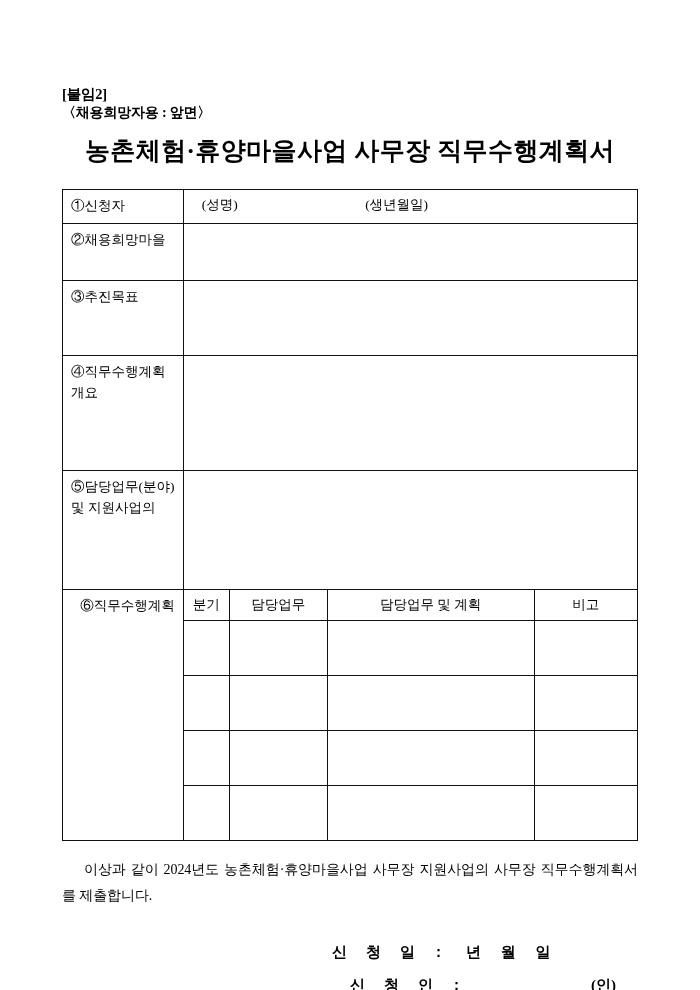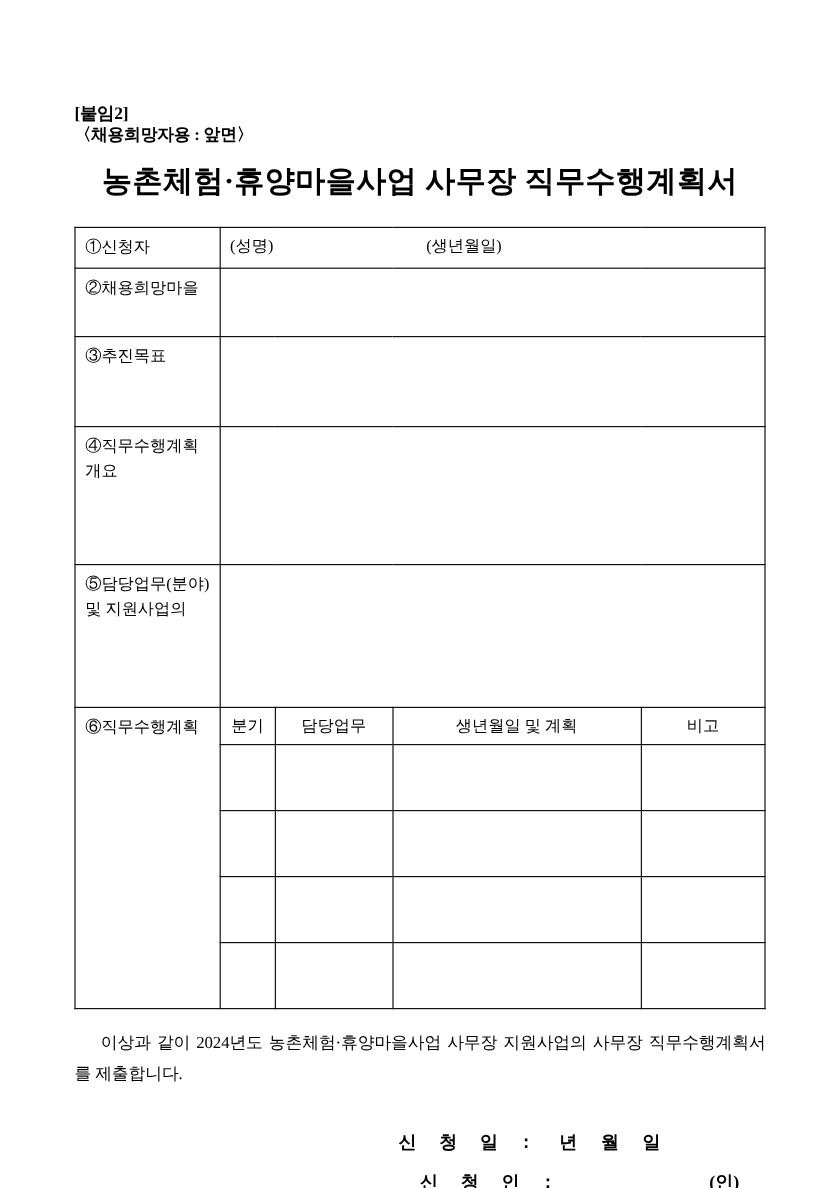--- a/index.html
+++ b/index.html
@@ -66,20 +66,21 @@
   .label-mid {
     vertical-align: middle;
     margin-left: 48px;
   }
   .value-cell {
     position: relative;
   }
   .name-line {
     display: inline-block;
     width: 160px;
+    margin-left: 10px;
   }
   .sub-head td {
     text-align: center;
     vertical-align: middle;
     padding: 7px 4px;
     font-size: 13.5px;
   }
   .closing {
     margin-top: 16px;
     font-size: 14px;
@@ -162,24 +163,24 @@
    개요</td>
         <td class="value-cell" colspan="4"></td>
       </tr>
       <tr>
         <td class="label-cell" style="height:106px">⑤담당업무(분야)
    및 지원사업의</td>
         <td class="value-cell" colspan="4"></td>
       </tr>
 
       <tr class="sub-head">
-        <td rowspan="5" class="label-cell label-mid" style="text-align:left">⑥직무수행계획</td>
+        <td rowspan="5" class="label-cell label-mid" style="text-align:right">⑥직무수행계획</td>
         <td>분기</td>
         <td>담당업무</td>
-        <td>생년월일 및 계획</td>
+        <td>담당업무 및 계획</td>
         <td>비고</td>
       </tr>
       <tr>
         <td style="height:42px"></td>
         <td></td>
         <td></td>
         <td></td>
       </tr>
       <tr>
         <td style="height:42px"></td>

